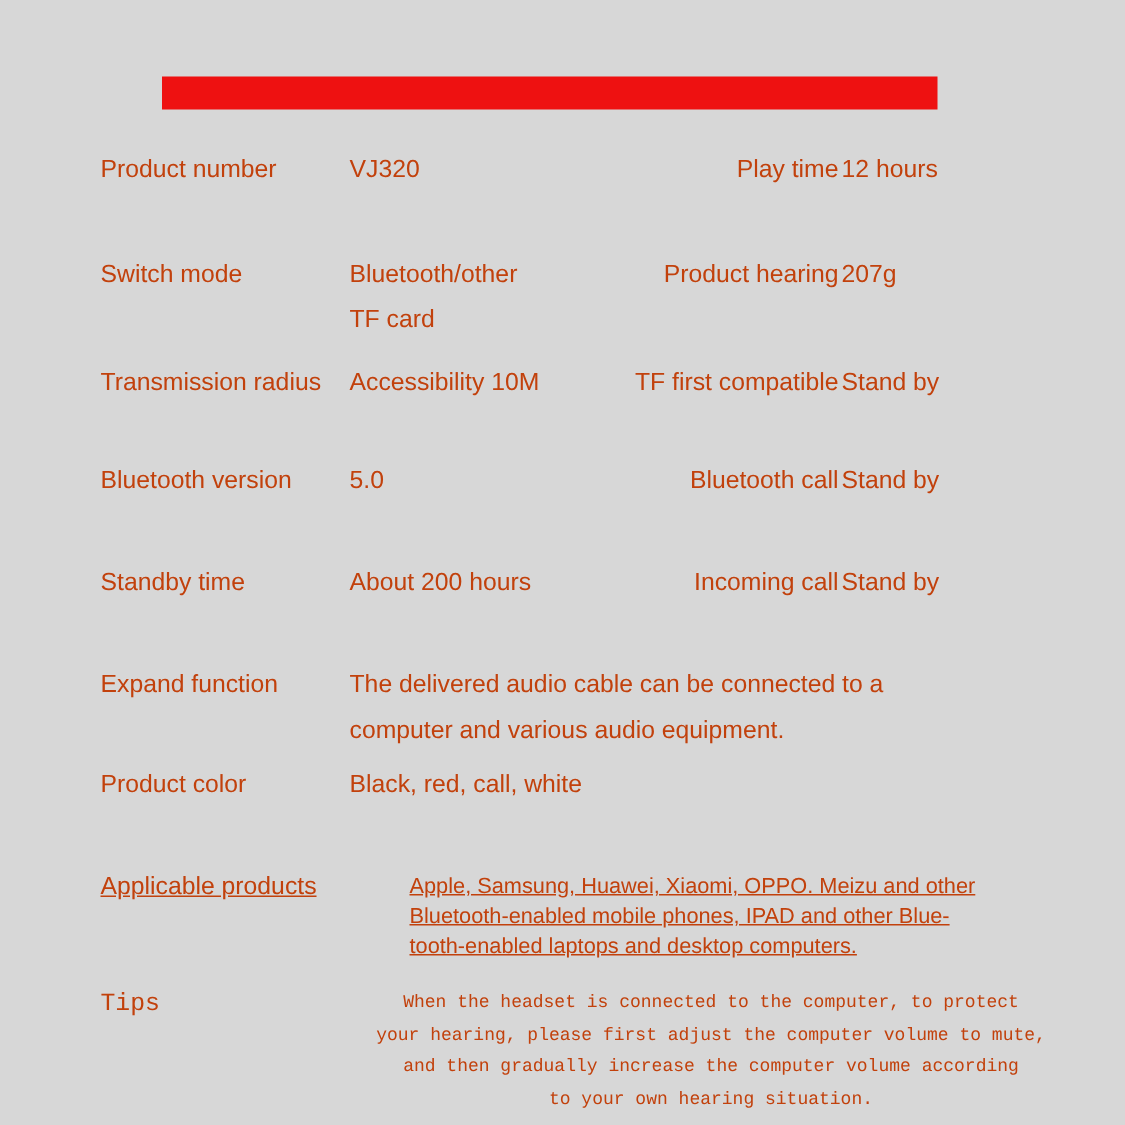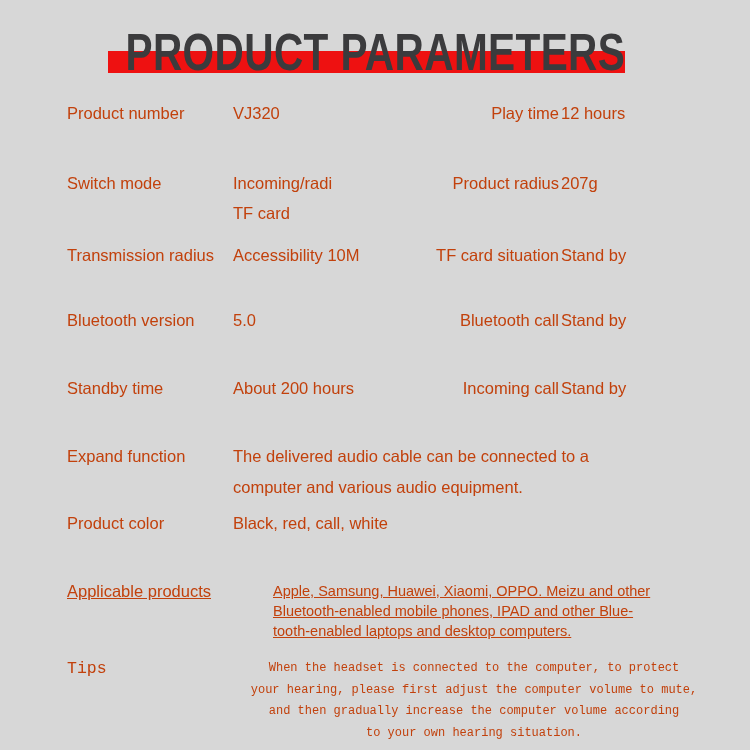--- a/index.html
+++ b/index.html
@@ -73,43 +73,40 @@
   .r9 { top: 658px; }
   .r9 .cell { line-height: 21.5px; font-family: Liberation Mono, monospace; }
   .r9 .c2 { font-size: 12px; text-align: center; }
 </style>
 </head>
 <body>
 
 <div class="page">
 
   <div class="title-bar"></div>
-  <div class="title-wrap">
-    <span class="title-text">PRODUCT PARAMETERS</span>
-  </div>
 
   <div class="row r1">
     <div class="cell c1">Product number</div>
     <div class="cell c2">VJ320</div>
     <div class="cell c3">Play time</div>
     <div class="cell c4">12 hours</div>
   </div>
 
   <div class="row r2">
     <div class="cell c1">Switch mode</div>
-    <div class="cell c2">Incoming/radi
+    <div class="cell c2">Bluetooth/other
 TF card</div>
-    <div class="cell c3">Product radius</div>
+    <div class="cell c3">Product hearing</div>
     <div class="cell c4">207g</div>
   </div>
 
   <div class="row r3">
     <div class="cell c1">Transmission radius</div>
     <div class="cell c2">Accessibility 10M</div>
-    <div class="cell c3">TF card situation</div>
+    <div class="cell c3">TF first compatible</div>
     <div class="cell c4">Stand by</div>
   </div>
 
   <div class="row r4">
     <div class="cell c1">Bluetooth version</div>
     <div class="cell c2">5.0</div>
     <div class="cell c3">Bluetooth call</div>
     <div class="cell c4">Stand by</div>
   </div>
 

